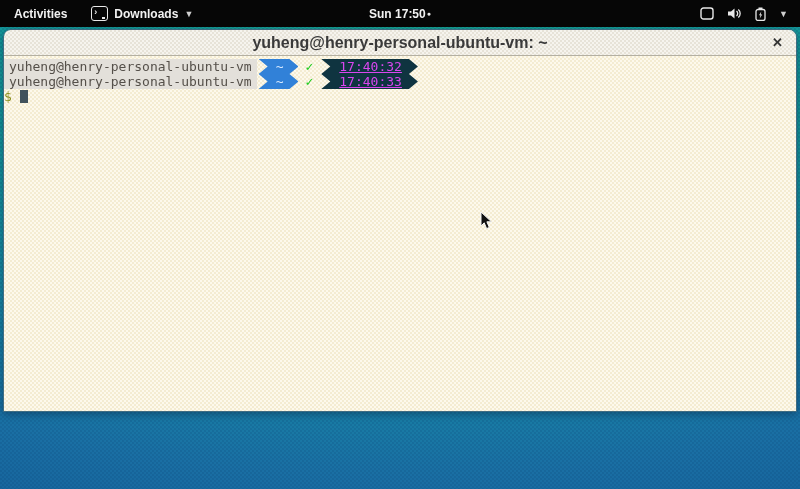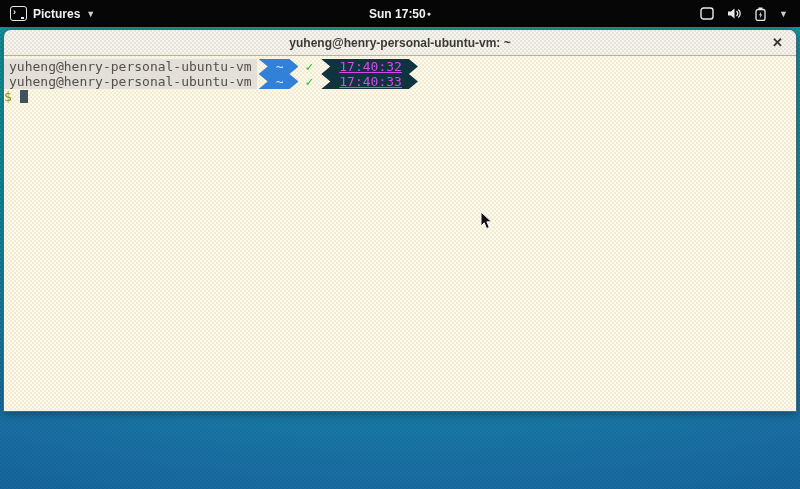--- a/index.html
+++ b/index.html
@@ -39,21 +39,21 @@
     border:1px solid #3f6c82;border-radius:8px 8px 0 0;
     box-shadow:0 2px 8px rgba(0,0,30,.35);z-index:20;display:flex;flex-direction:column;}
   .titlebar{height:25px;flex:0 0 25px;border-radius:7px 7px 0 0;
     background-color:#f6f4ee;
     background-image:
       linear-gradient(45deg,#e7e3d8 25%,transparent 25%,transparent 75%,#e7e3d8 75%),
       linear-gradient(45deg,#e7e3d8 25%,transparent 25%,transparent 75%,#e7e3d8 75%);
     background-size:4px 4px;background-position:0 0,2px 2px;
     border-bottom:1px solid #b4b0a2;
     display:flex;align-items:center;justify-content:center;position:relative;}
-  .title{font-size:12px;font-weight:700;color:#3a3a3a;}
+  .title{font-size:16px;font-weight:700;color:#3a3a3a;}
   .close-btn{position:absolute;right:13px;top:0;height:25px;display:flex;align-items:center;
     font-size:13px;color:#333;cursor:default;font-weight:700;}
 
   .content{flex:1;
     background-color:#fdf9ec;
     background-image:
       linear-gradient(45deg,#f4ecd2 25%,transparent 25%,transparent 75%,#f4ecd2 75%),
       linear-gradient(45deg,#f4ecd2 25%,transparent 25%,transparent 75%,#f4ecd2 75%);
     background-size:4px 4px;background-position:0 0,2px 2px;
     font-family:"DejaVu Sans Mono",monospace;font-size:13px;line-height:15px;
@@ -78,26 +78,27 @@
 </style>
 </head>
 <body>
 
 <div class="screen">
 
   <div class="desktop"></div>
 
   <div class="topbar">
     <div class="tb-left">
+      <div class="activities">Activities</div>
       <div class="appmenu">
         <span class="term-icon">
             <span class="gt">›</span>
             <span class="dot"></span>
           </span>
-        <span class="app-label">Pictures</span>
+        <span class="app-label">Downloads</span>
         <span class="chev">▼</span>
       </div>
     </div>
     <div class="tb-center">
       <span class="clock">Sun 17:50</span>
       <span class="notif-dot">●</span>
     </div>
     <div class="tb-right">
       <span>
         <svg width="14" height="13" viewBox="0 0 14 13">

